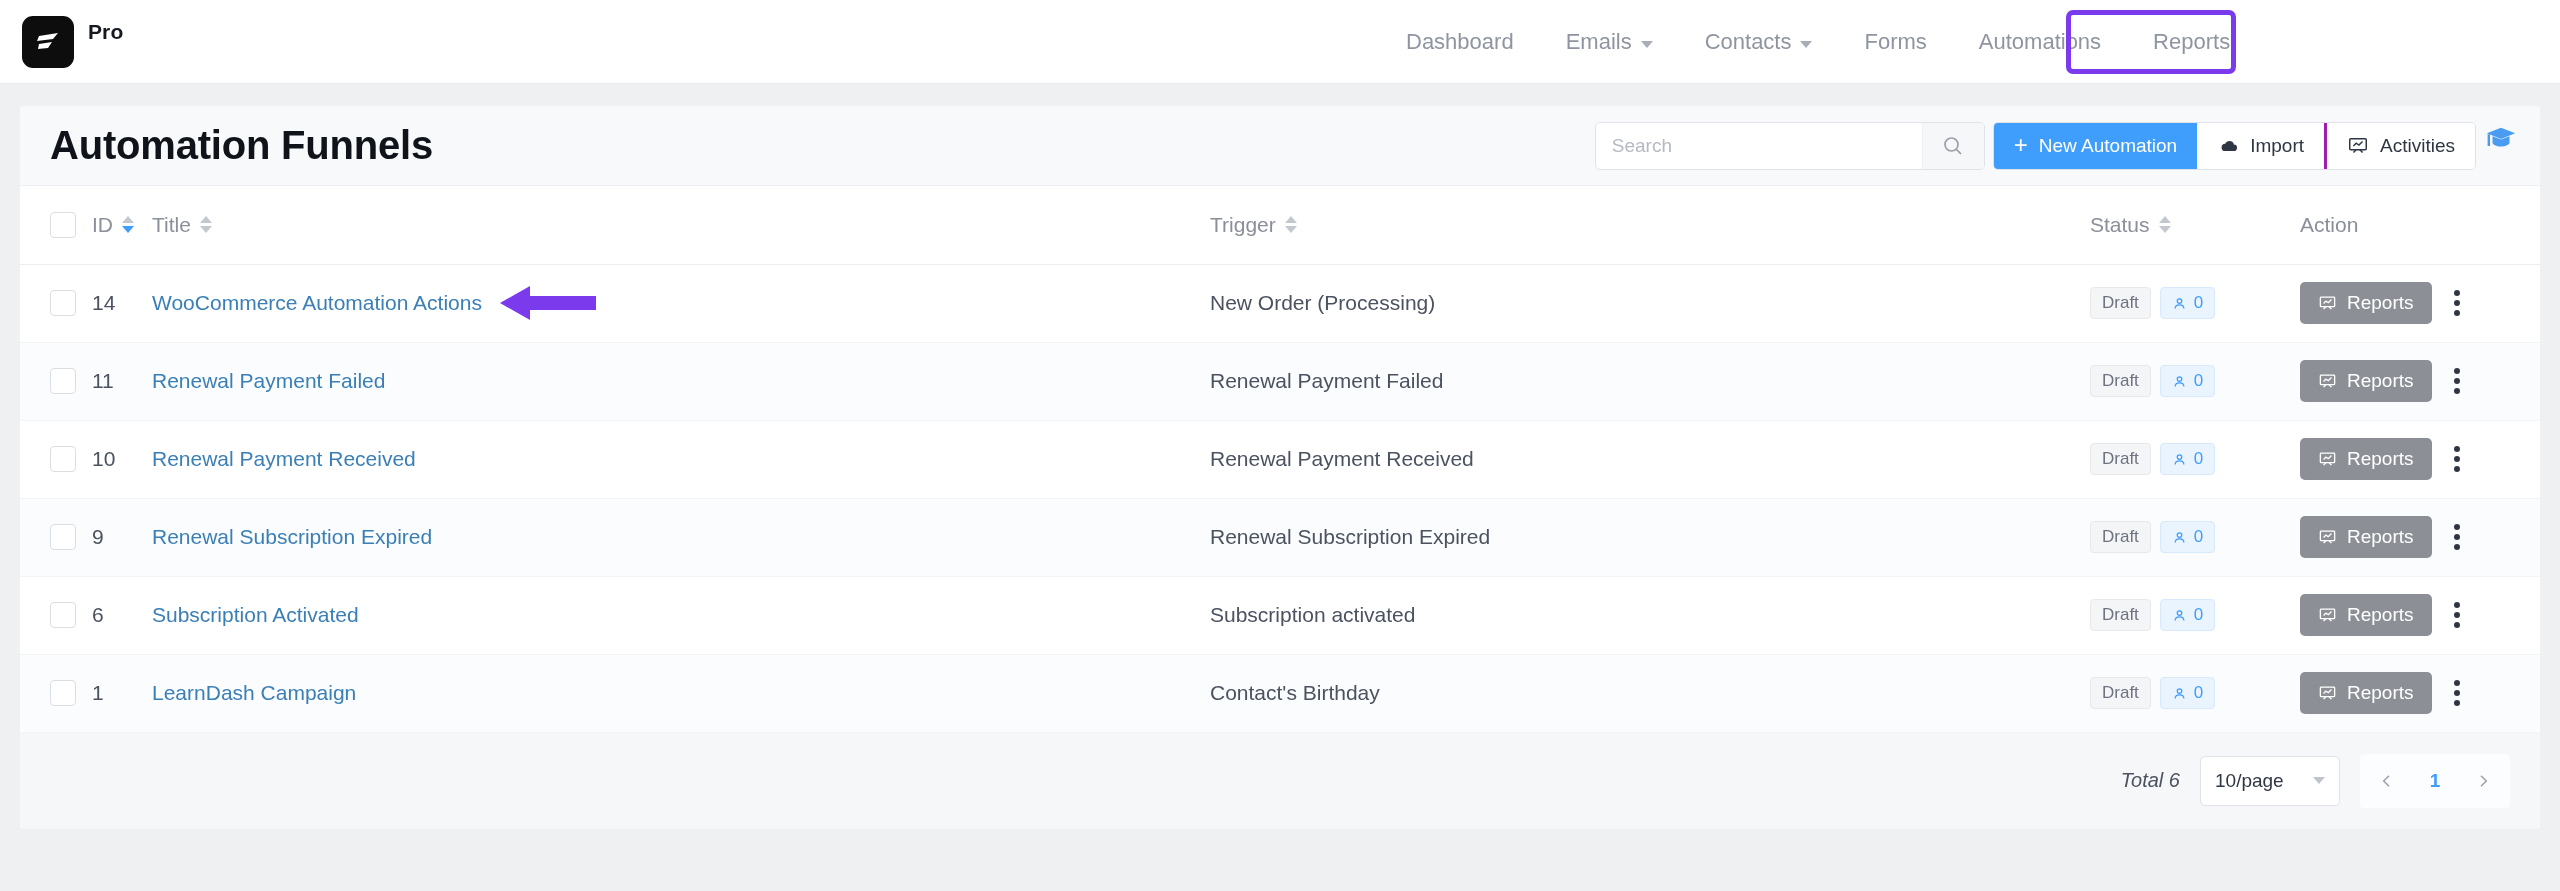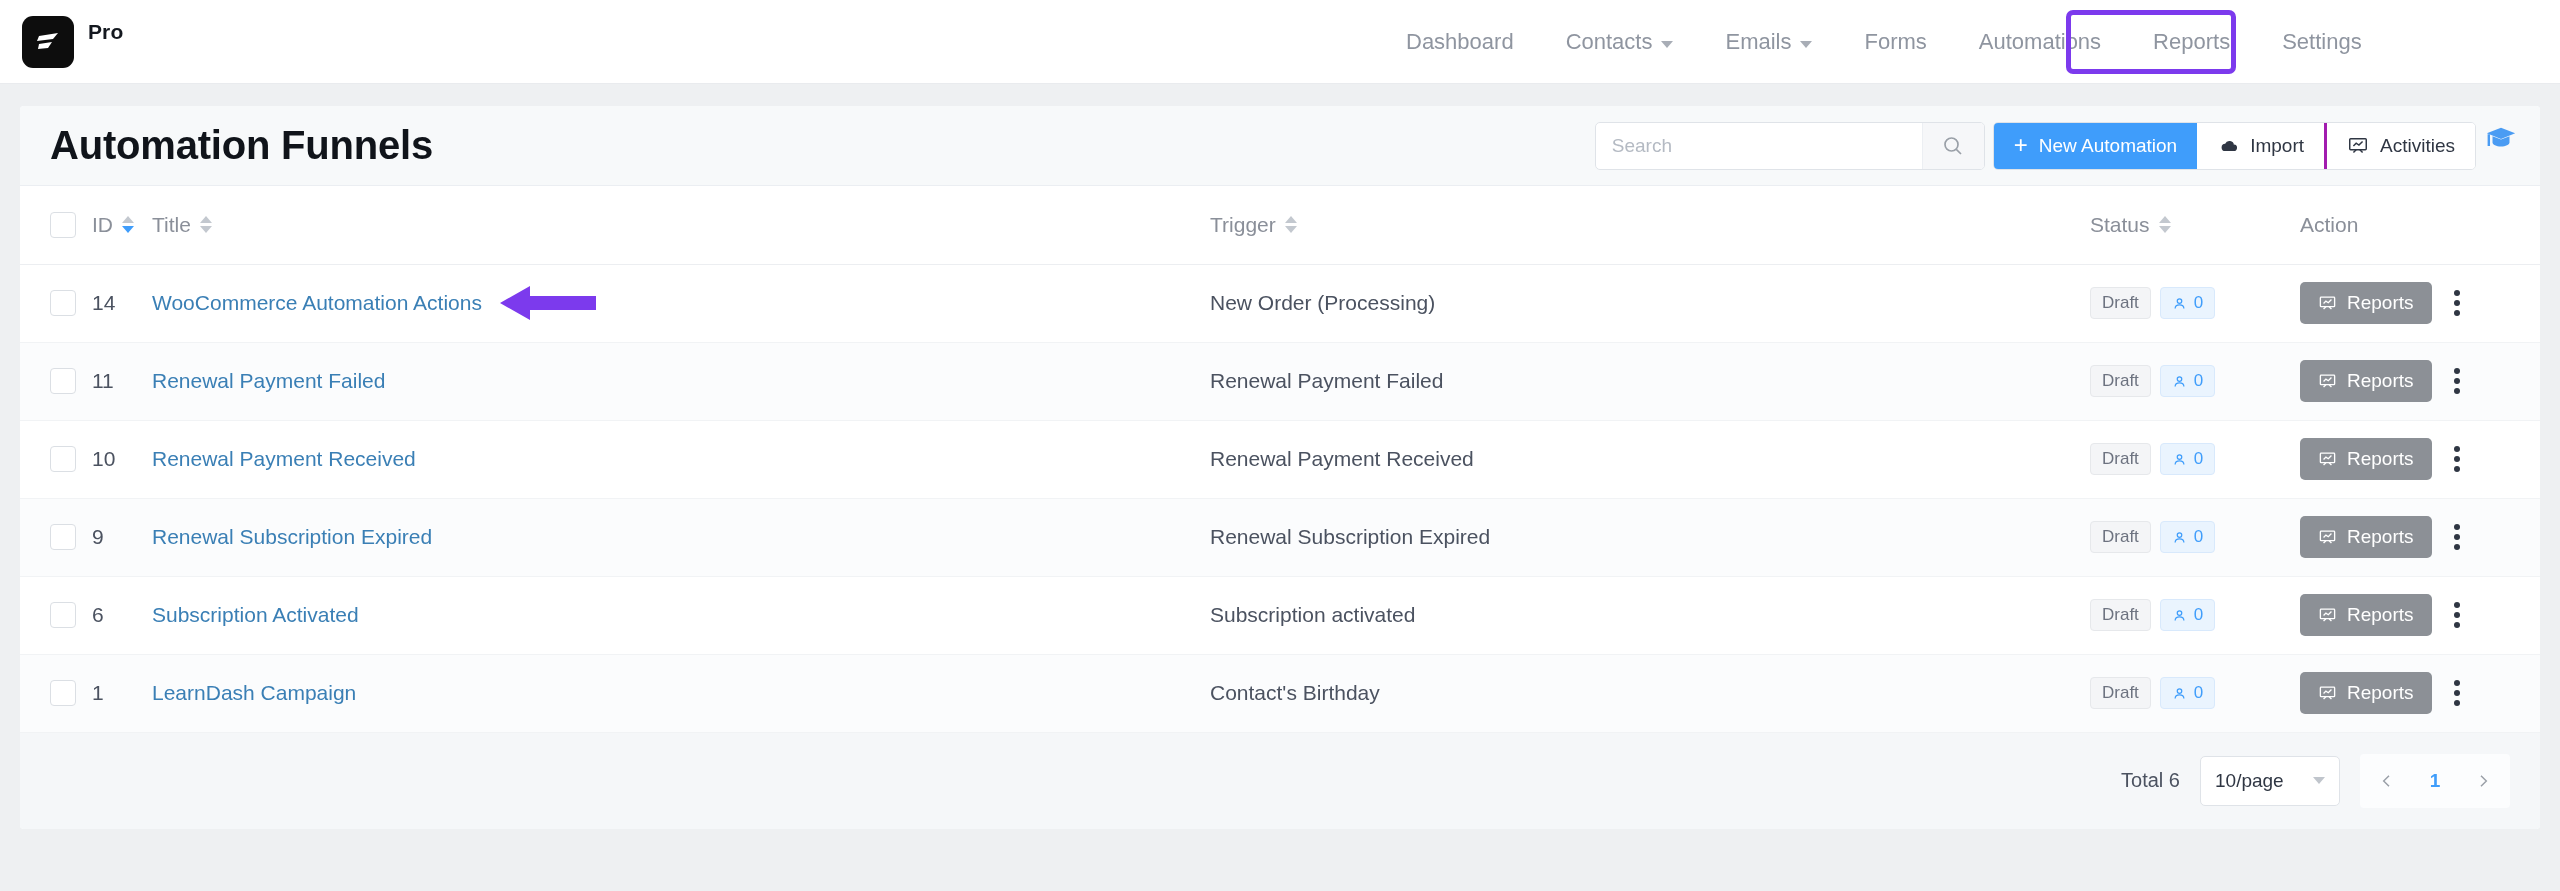--- a/index.html
+++ b/index.html
@@ -305,21 +305,21 @@
   
   .card-foot {
     background: #f5f7f9;
     height: 96px;
     display: flex;
     align-items: center;
     justify-content: flex-end;
     padding-right: 30px;
     gap: 20px;
   }
-  .total { font-size: 20px; color: #4b5260; }
+  .total { font-size: 20px; color: #4b5260; font-style: italic; }
 
   .pagesize {
     width: 140px; height: 50px;
     border: 1px solid #dfe3e8;
     border-radius: 5px;
     background: #fff;
     display: flex; align-items: center;
     padding: 0 14px;
     font-size: 19px; color: #2f3643;
     cursor: pointer;
@@ -359,38 +359,35 @@
       </svg>
     </div>
     <div class="brand-pro">Pro</div>
   </div>
 
   <div class="nav">
     <div class="nav-item">
       <span>Dashboard</span>
     </div>
     <div class="nav-item">
+      <span>Emails</span>
+      <span class="caret"></span>
+    </div>
+    <div class="nav-item">
       <span>Contacts</span>
       <span class="caret"></span>
     </div>
     <div class="nav-item">
-      <span>Emails</span>
-      <span class="caret"></span>
-    </div>
-    <div class="nav-item">
       <span>Forms</span>
     </div>
     <div class="nav-item">
       <span>Automations</span>
     </div>
     <div class="nav-item">
       <span>Reports</span>
-    </div>
-    <div class="nav-item">
-      <span>Settings</span>
     </div>
   </div>
 
   <div class="nav-highlight"></div>
 </div>
 
 <div class="page">
   <div class="card">
 
     <div class="card-head">

